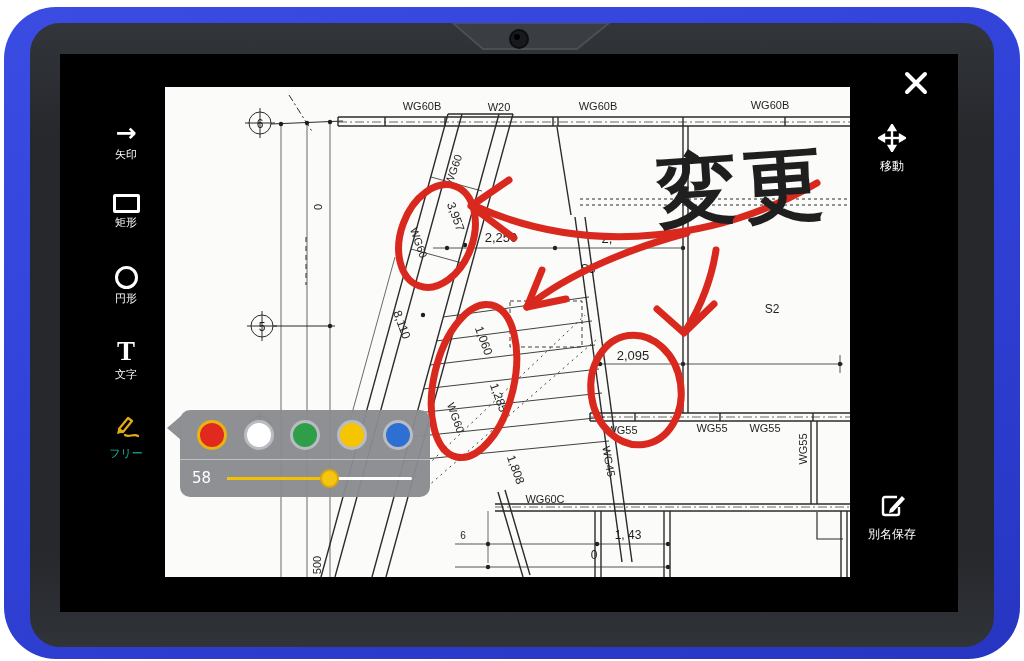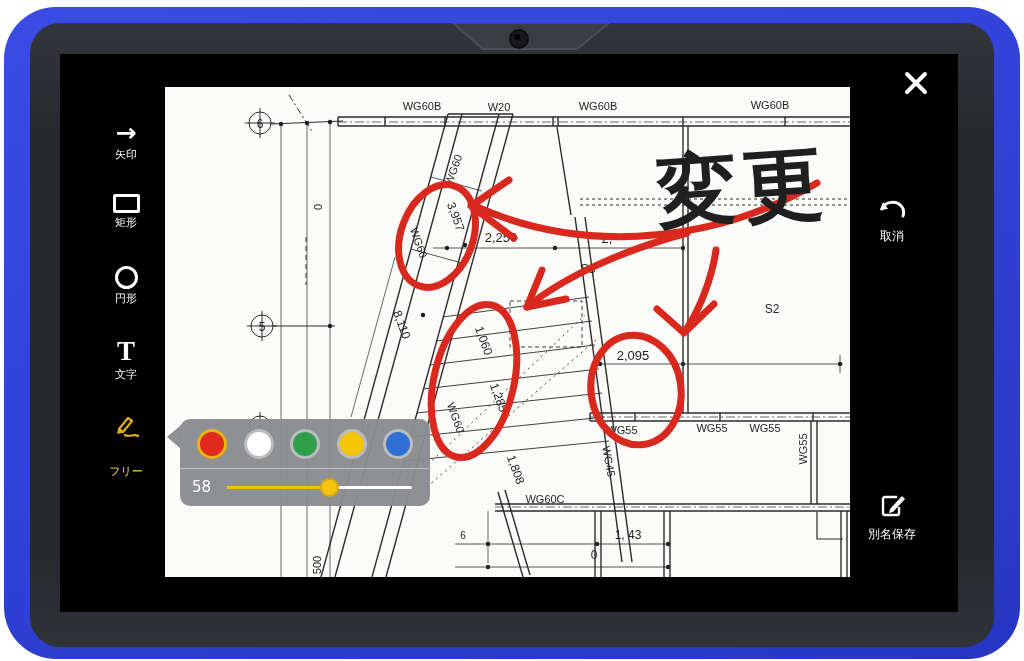--- a/index.html
+++ b/index.html
@@ -9,31 +9,31 @@
     background:linear-gradient(160deg,#3a4ce2 0%,#3142d8 45%,#2636c2 100%);}
   .bezel{position:absolute;left:30px;top:23px;width:964px;height:624px;border-radius:30px;
     background:linear-gradient(180deg,#32353a 0%,#26282c 18%,#26282c 85%,#303338 100%);}
   .notch{position:absolute;left:451px;top:23px;width:160px;height:30px;}
   .notch svg{display:block;}
   .screen{position:absolute;left:60px;top:54px;width:898px;height:558px;background:#000;overflow:hidden;}
 
   
   .tool{position:absolute;width:76px;display:flex;flex-direction:column;align-items:center;gap:4px;cursor:pointer;}
   .tool .lbl{color:#fff;font-size:11px;line-height:1.15;text-align:center;white-space:pre-line;}
-  .tool.active .lbl{color:#fde047;margin-top:18px;}
+  .tool.active .lbl{color:#14b8a6;}
   .icon-txt{color:#fff;font-weight:bold;font-size:25px;line-height:1;}
   .rect-ic{width:27px;height:19px;border:3px solid #fff;border-radius:2px;}
   .circ-ic{width:23px;height:23px;border:3px solid #fff;border-radius:50%;}
   .t-ic{font-family:"Liberation Serif",serif;font-weight:bold;font-size:27px;color:#fff;line-height:1;}
   .eraser-ic{width:21px;height:25px;border-radius:9px 9px 3px 3px;
     background:linear-gradient(to bottom,#fff 0 13px,#000 13px 16px,#fff 16px 100%);}
   .rtool .lbl{font-size:12px;}
 
   
-  .popup{position:absolute;left:120px;top:365px;width:250px;height:87px;border-radius:10px;
+  .popup{position:absolute;left:120px;top:356px;width:250px;height:87px;border-radius:10px;
     background:rgba(137,139,143,0.96);z-index:30;}
   .popup .ptr{position:absolute;left:-13px;top:6px;width:0;height:0;
     border-top:12px solid transparent;border-bottom:12px solid transparent;border-right:14px solid rgba(137,139,143,0.96);}
   .swatch-row{position:absolute;left:0;top:0;width:100%;height:49px;display:flex;align-items:center;padding:0 17px;justify-content:space-between;}
   .swatch{width:30px;height:30px;border-radius:50%;border:3px solid #b9bdc2;cursor:pointer;}
   .swatch.selected{border:3px solid #e9b40e;}
   .divider{position:absolute;left:0;top:49px;width:100%;height:1px;background:rgba(255,255,255,0.45);}
   .slider-row{position:absolute;left:0;top:50px;width:100%;height:37px;}
   .slider-val{position:absolute;left:12px;top:9px;color:#fff;font-size:15px;}
   .slider-track{position:absolute;left:47px;right:18px;top:17px;height:3px;background:#fdfdfd;border-radius:2px;}
@@ -259,28 +259,32 @@
       <span class="lbl">フリー</span>
     </div>
 
     <div class="tool rtool" style="left:818px;top:16px;">
       <span>
         <svg width="26" height="26" viewBox="0 0 26 26">
           <path d="M4 4 L22 22 M22 4 L4 22" stroke="#fff" stroke-width="4" stroke-linecap="round"></path>
         </svg>
       </span>
     </div>
-    <div class="tool rtool" style="left:794px;top:142px;">
+    <div class="tool rtool" style="left:794px;top:70px;">
       <span>
-        <svg width="30" height="26" viewBox="0 0 30 26">
-          <path d="M5 13 C8 5 20 4 25 11 C27 14 27 17 26 20" fill="none" stroke="#fff" stroke-width="3" stroke-linecap="round"></path>
-          <path d="M3 14 L11 13 L6 6 Z" fill="#fff"></path>
+        <svg width="28" height="28" viewBox="0 0 28 28" stroke="#fff" stroke-width="2.4" fill="#fff">
+          <line x1="14" y1="5" x2="14" y2="23"></line>
+            <line x1="5" y1="14" x2="23" y2="14"></line>
+          <path d="M14 1 L11 6 L17 6 Z"></path>
+            <path d="M14 27 L11 22 L17 22 Z"></path>
+          <path d="M1 14 L6 11 L6 17 Z"></path>
+            <path d="M27 14 L22 11 L22 17 Z"></path>
         </svg>
       </span>
-      <span class="lbl">取消</span>
+      <span class="lbl">移動</span>
     </div>
     <div class="tool rtool" style="left:794px;top:438px;">
       <span>
         <svg width="30" height="28" viewBox="0 0 30 28" fill="none" stroke="#fff" stroke-width="2.4">
           <path d="M20 5 L8 5 C6.9 5 6 5.9 6 7 L6 21 C6 22.1 6.9 23 8 23 L20 23 C21.1 23 22 22.1 22 21 L22 15"></path>
           <path d="M13 17 L25 4 L28 7 L16 20 L12 21 Z" fill="#fff" stroke="none"></path>
         </svg>
       </span>
       <span class="lbl">別名保存</span>
     </div>

